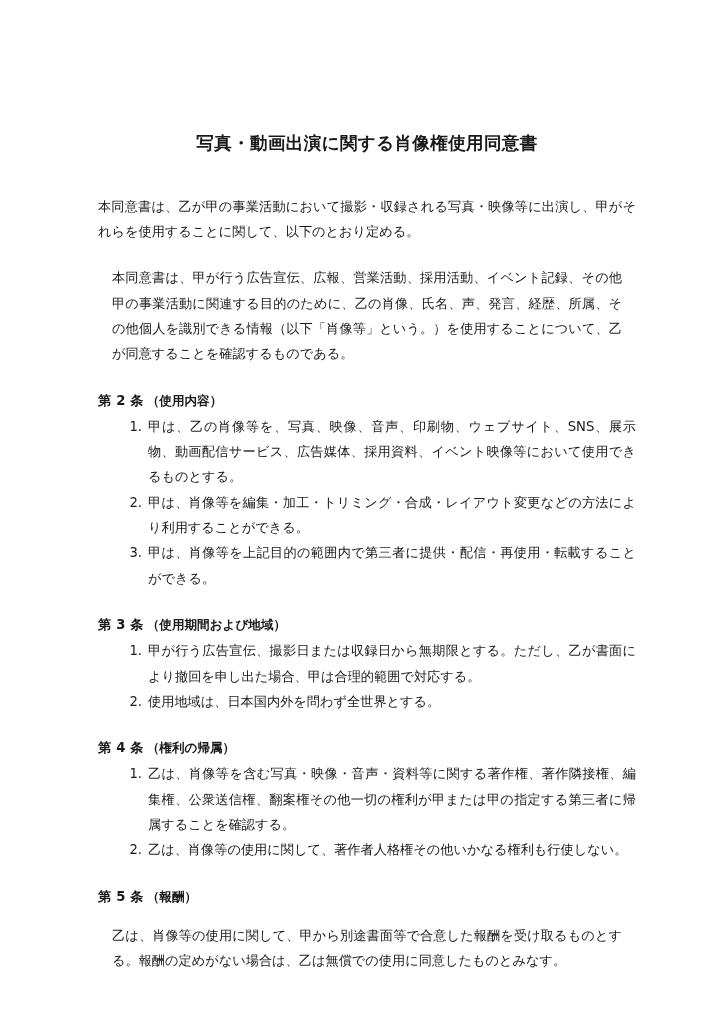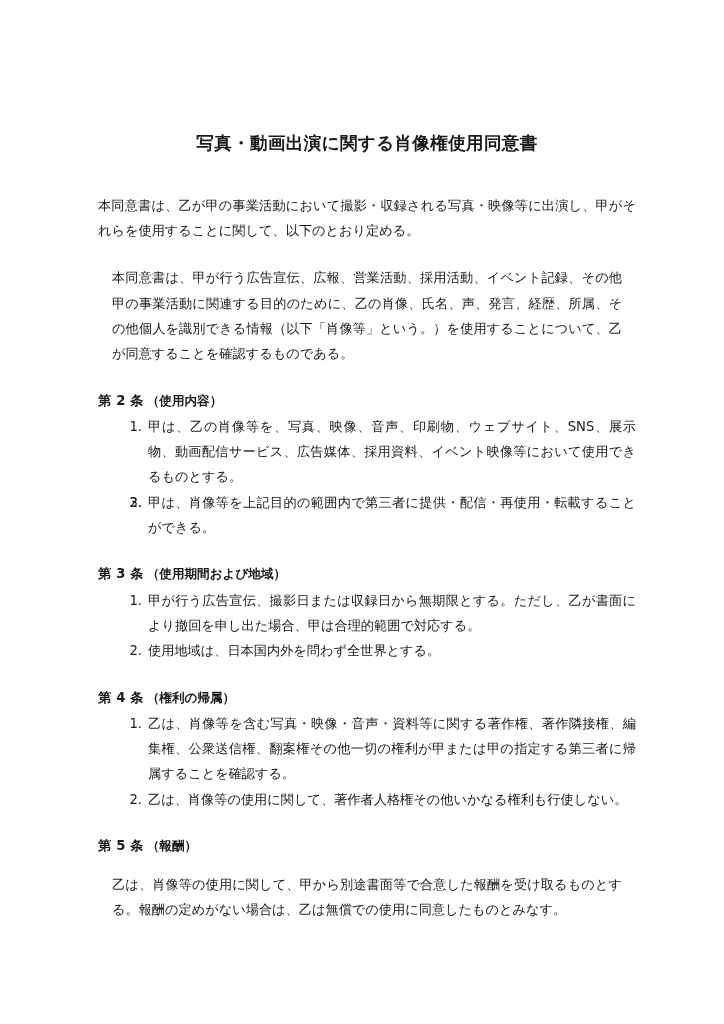--- a/index.html
+++ b/index.html
@@ -33,21 +33,21 @@
     line-height: 1.35;
     font-family: "DejaVu Sans", "Liberation Sans", sans-serif;
   }
   .intro {
     margin: 0;
     padding-top: 38px;
     font-size: 13.2px;
     line-height: 1.92;
     text-align: justify;
     text-justify: inter-ideograph;
-    font-family: Liberation Mono, monospace;
+    font-family: Liberation Serif, serif;
   }
   .article {
     margin-top: 21px;
   }
   .article-heading {
     margin: 0 0 1px 0;
     font-size: 13.2px;
     font-weight: bold;
     line-height: 1.9;
     font-family: "DejaVu Sans", "Liberation Sans", sans-serif;
@@ -102,21 +102,21 @@
   <p class="intro">本同意書は、乙が甲の事業活動において撮影・収録される写真・映像等に出演し、甲がそれらを使用することに関して、以下のとおり定める。</p>
 
   <div id="articles-container">
       <section class="article">
         <p class="article-body">本同意書は、甲が行う広告宣伝、広報、営業活動、採用活動、イベント記録、その他甲の事業活動に関連する目的のために、乙の肖像、氏名、声、発言、経歴、所属、その他個人を識別できる情報（以下「肖像等」という。）を使用することについて、乙が同意することを確認するものである。</p>
       </section>
       <section class="article">
         <h2 class="article-heading"><span class="art-num">第 2 条</span><span class="art-name">（使用内容）</span></h2>
         <ul class="clause-list">
           <li class="clause-item"><span class="clause-marker">1.</span><span>甲は、乙の肖像等を、写真、映像、音声、印刷物、ウェブサイト、SNS、展示物、動画配信サービス、広告媒体、採用資料、イベント映像等において使用できるものとする。</span></li>
-          <li class="clause-item"><span class="clause-marker">2.</span></li>
+          <li class="clause-item"><span class="clause-marker">2.</span><span>甲は、肖像等を編集・加工・トリミング・合成・レイアウト変更などの方法により利用することができる。</span></li>
           <li class="clause-item"><span class="clause-marker">3.</span><span>甲は、肖像等を上記目的の範囲内で第三者に提供・配信・再使用・転載することができる。</span></li>
         </ul>
       </section>
       <section class="article">
         <h2 class="article-heading"><span class="art-num">第 3 条</span><span class="art-name">（使用期間および地域）</span></h2>
         <ul class="clause-list">
           <li class="clause-item"><span class="clause-marker">1.</span><span>甲が行う広告宣伝、撮影日または収録日から無期限とする。ただし、乙が書面により撤回を申し出た場合、甲は合理的範囲で対応する。</span></li>
           <li class="clause-item"><span class="clause-marker">2.</span><span>使用地域は、日本国内外を問わず全世界とする。</span></li>
         </ul>
       </section>

